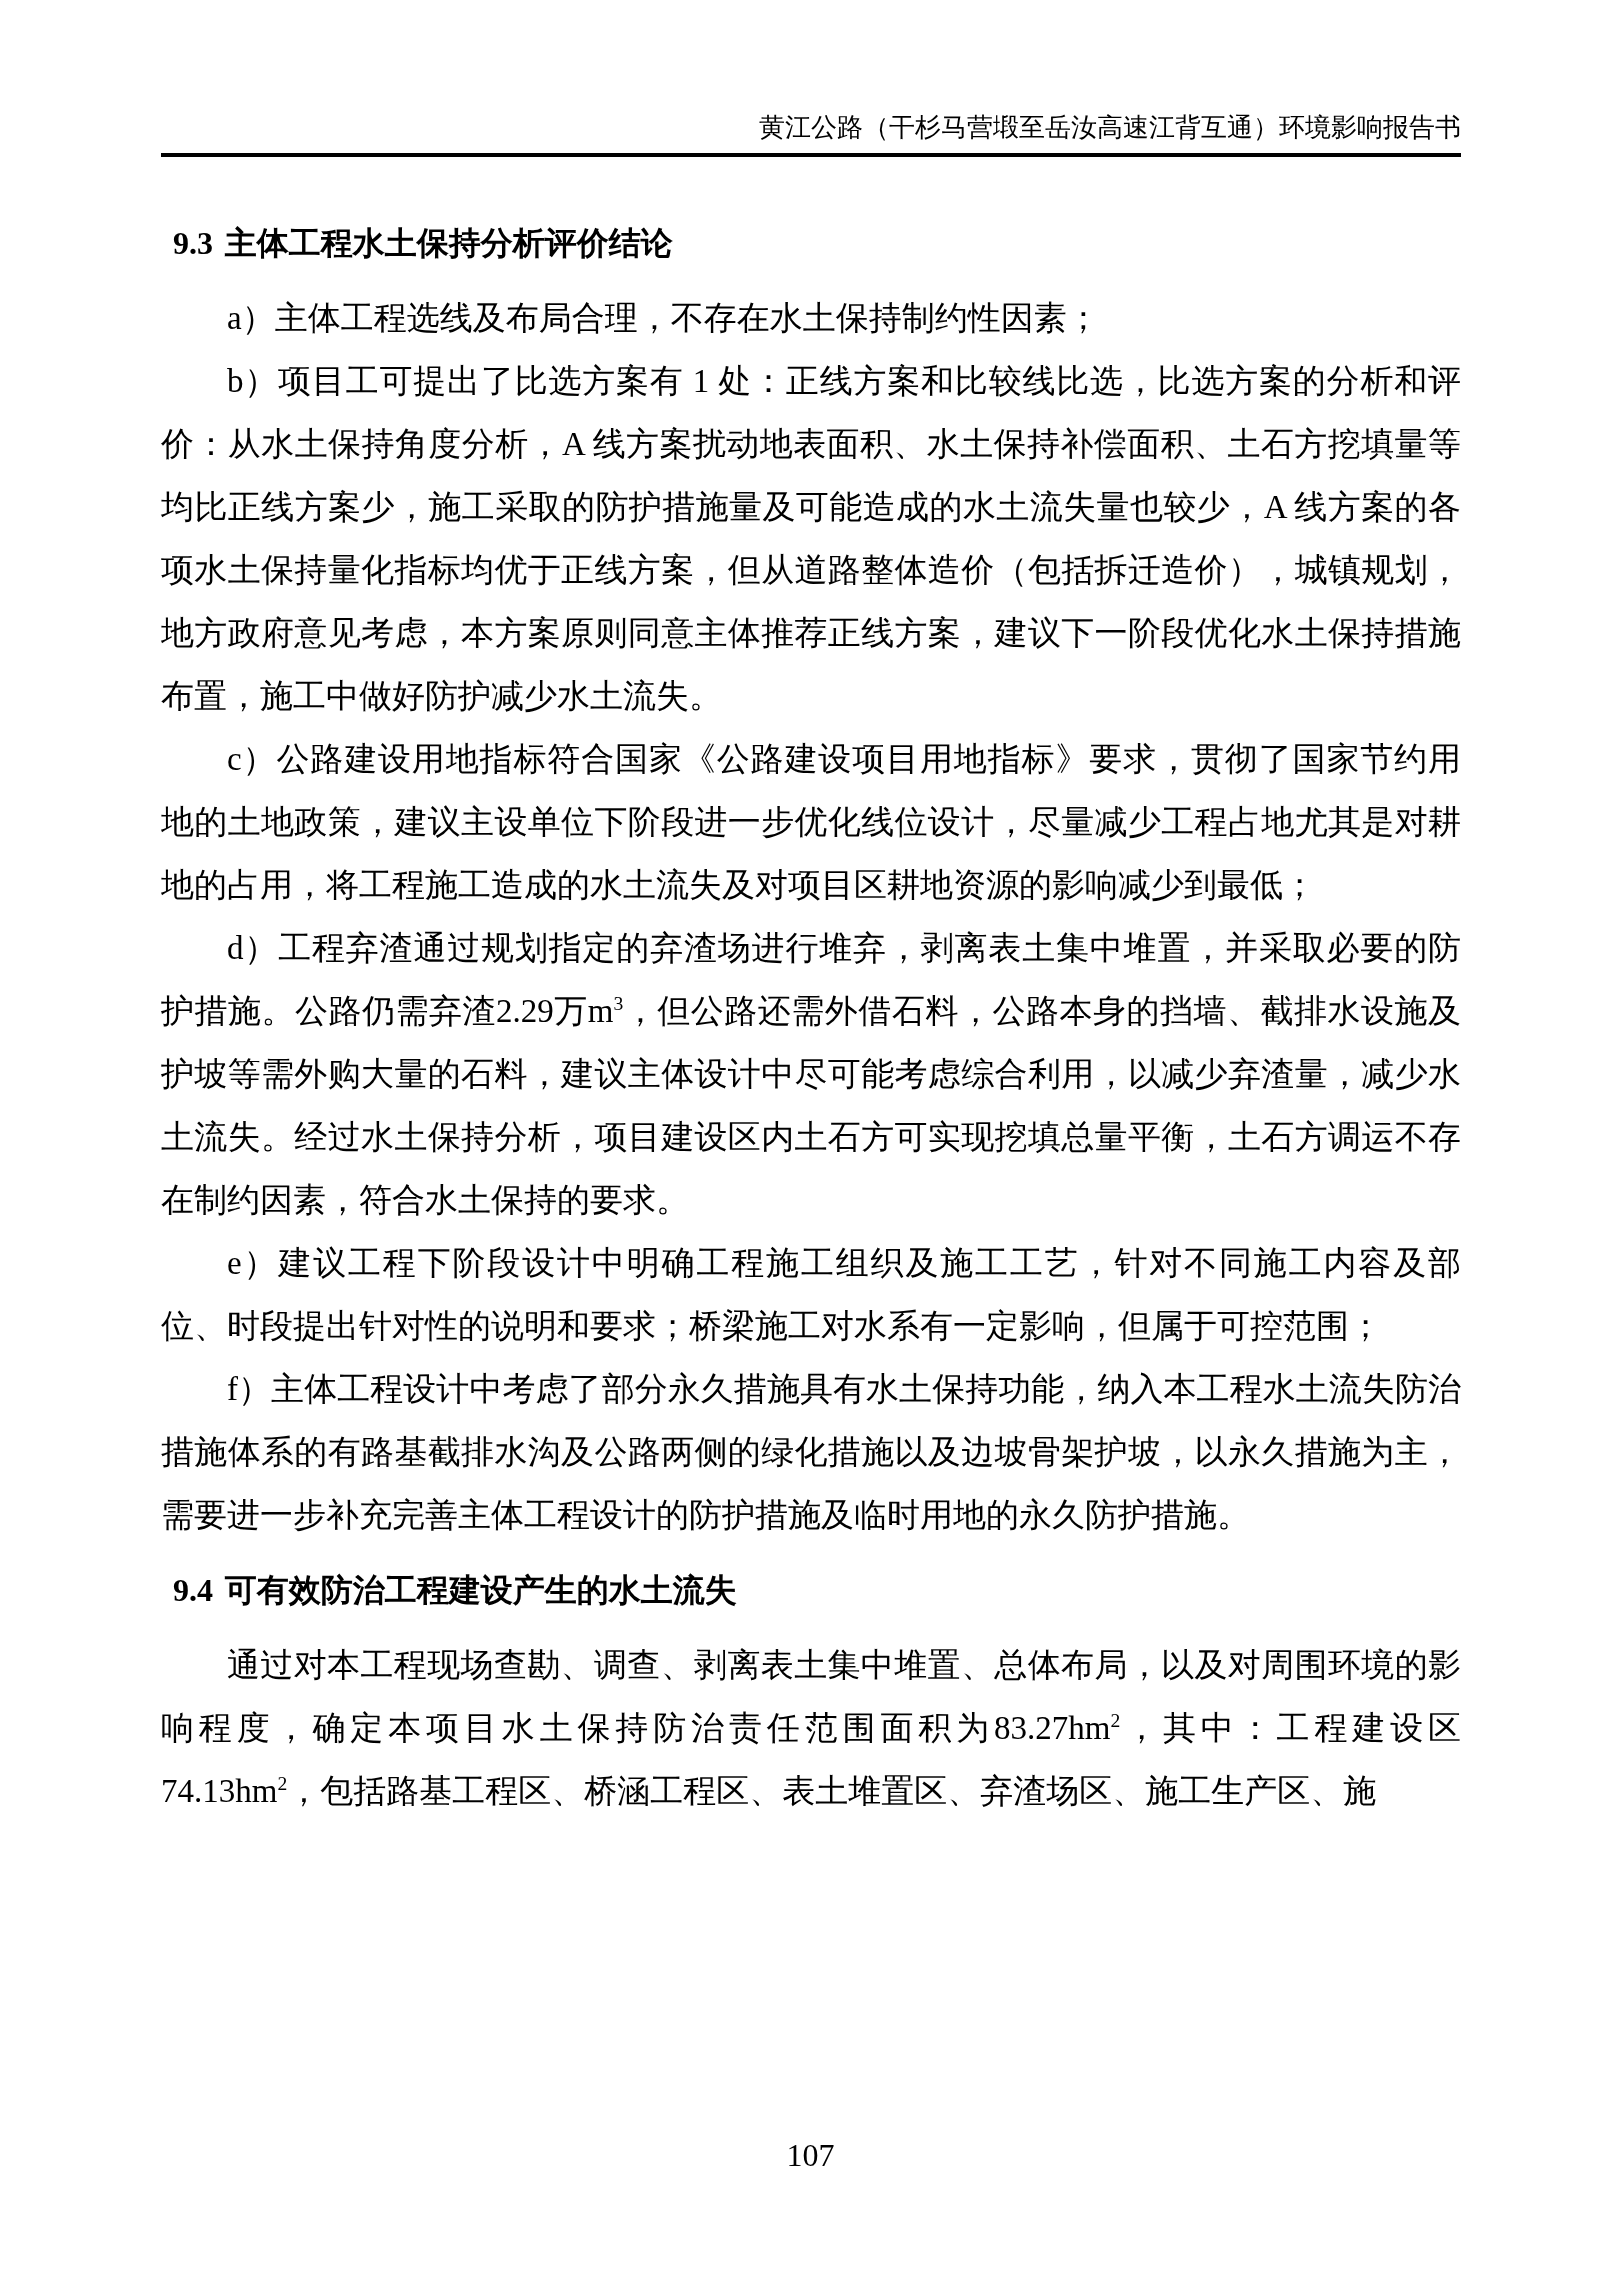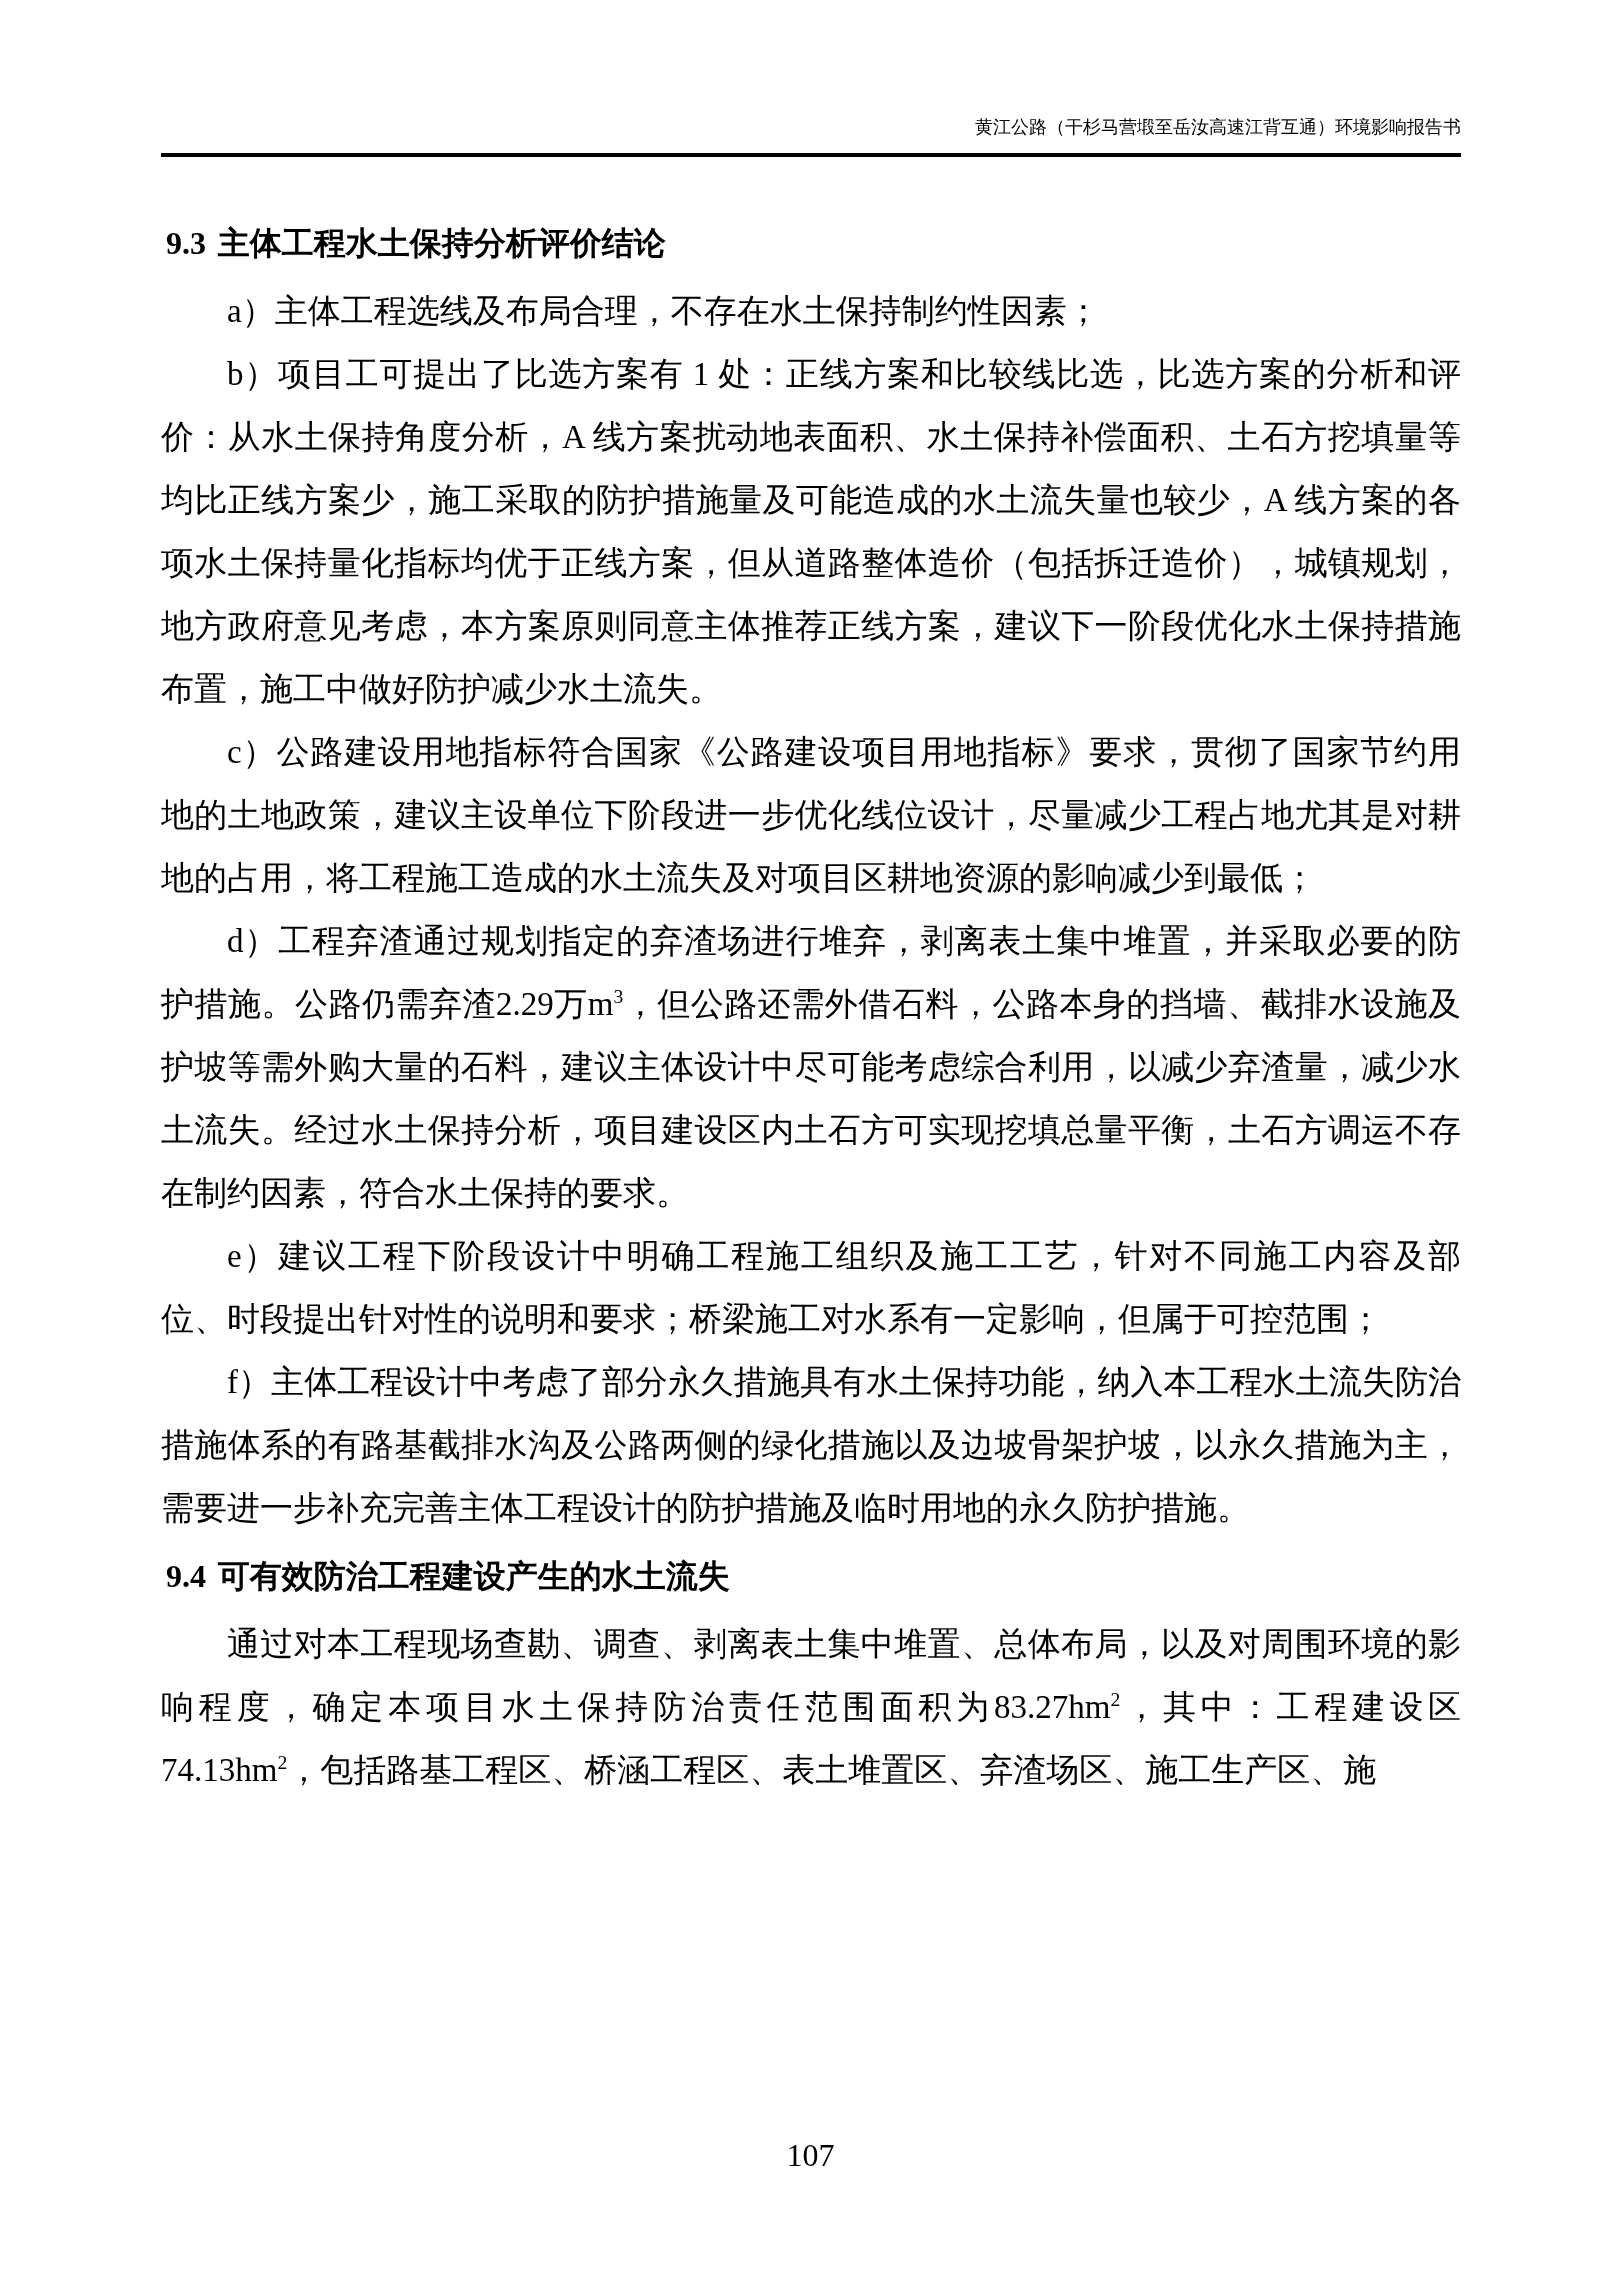--- a/index.html
+++ b/index.html
@@ -18,42 +18,42 @@
   }
   .content-col {
     position: absolute;
     left: 161px;
     top: 0;
     width: 1300px;
   }
   .header-title {
     padding-top: 110px;
     text-align: right;
-    font-size: 18px;
+    font-size: 26px;
     line-height: 35px;
     color: #000000;
   }
   .header-rule {
     margin-top: 7.8px;
     height: 3.9px;
     background: #000000;
   }
   .doc-body {
     margin-top: 55px;
     font-size: 33px;
     line-height: 63px;
     text-align: justify;
     color: #000000;
   }
   .para {
     margin: 0;
     text-indent: 2em;
   }
   .sec-heading {
-    margin: 5px;
+    margin: 12px;
     font-family: "Liberation Sans", "DejaVu Sans", sans-serif;
     font-weight: bold;
     font-size: 32px;
     line-height: 63px;
     text-align: left;
     text-indent: 0;
   }
   .sec-num {
     font-family: "Liberation Serif", "DejaVu Serif", serif;
     font-weight: bold;

